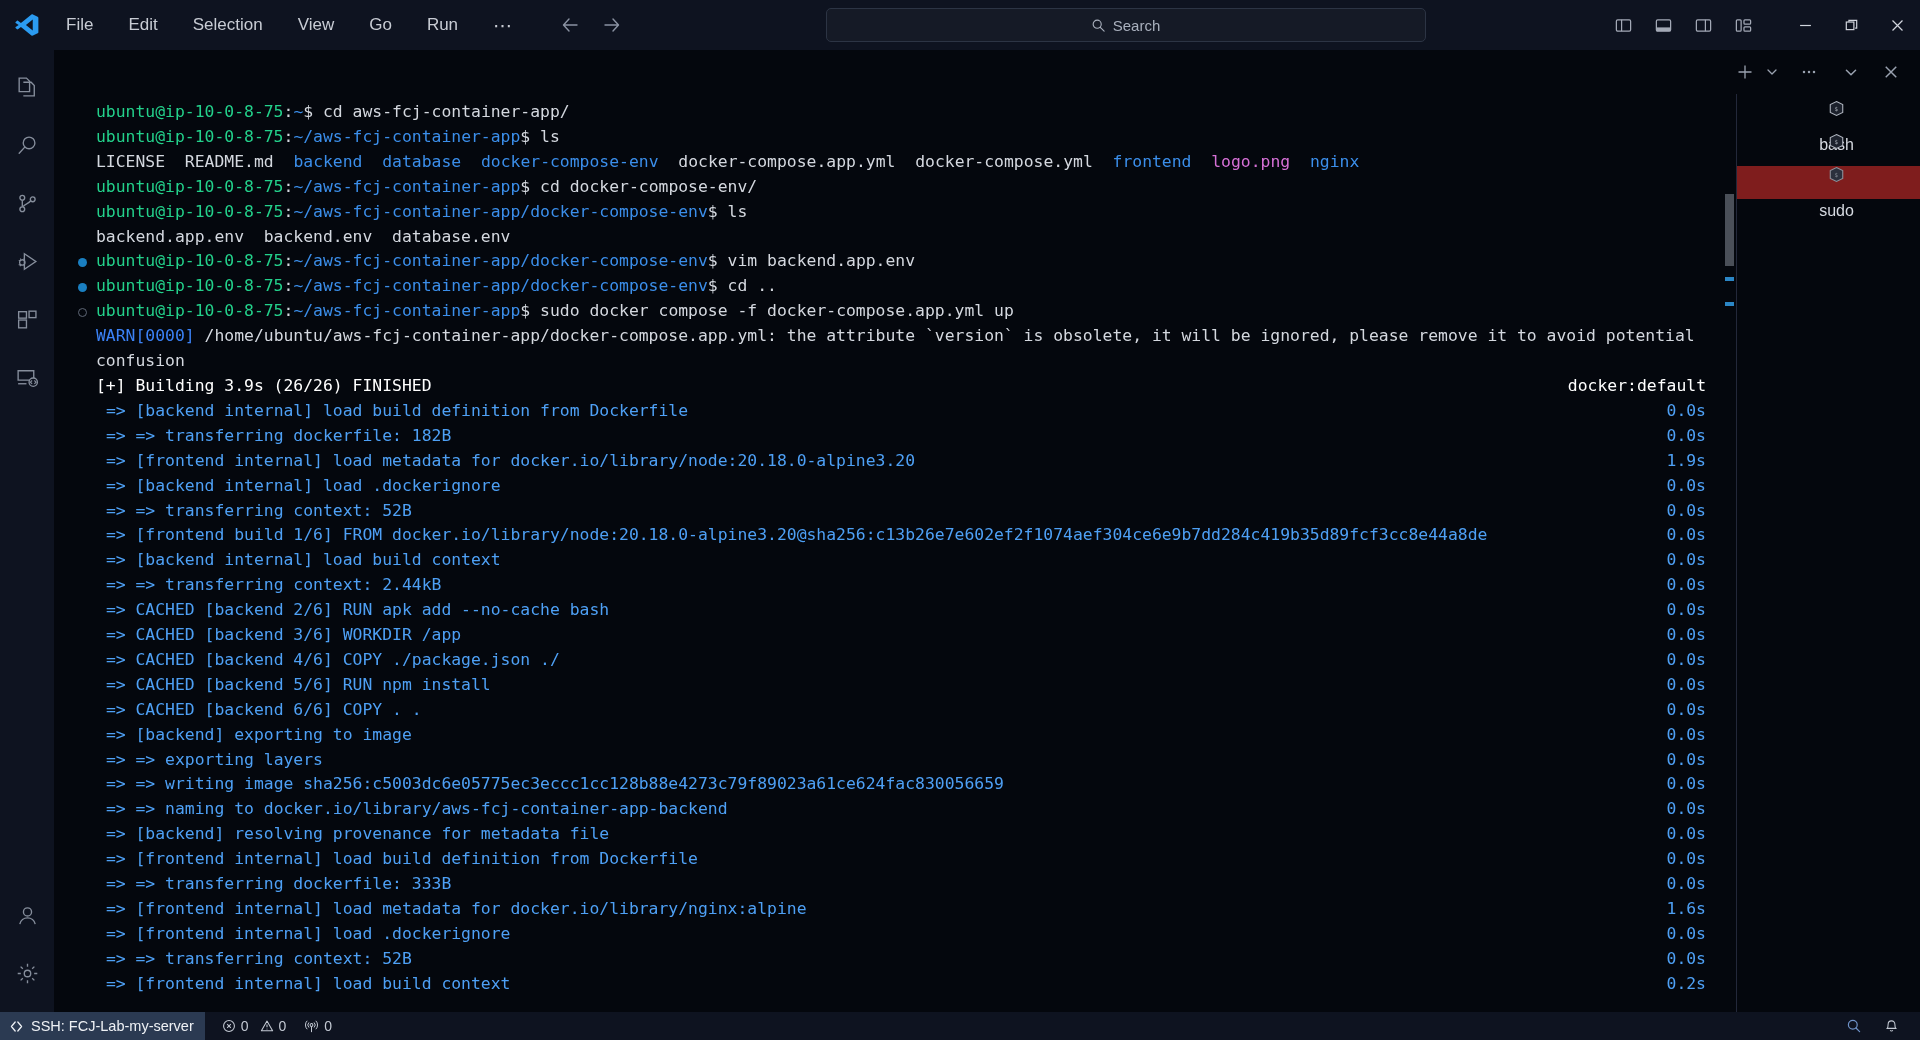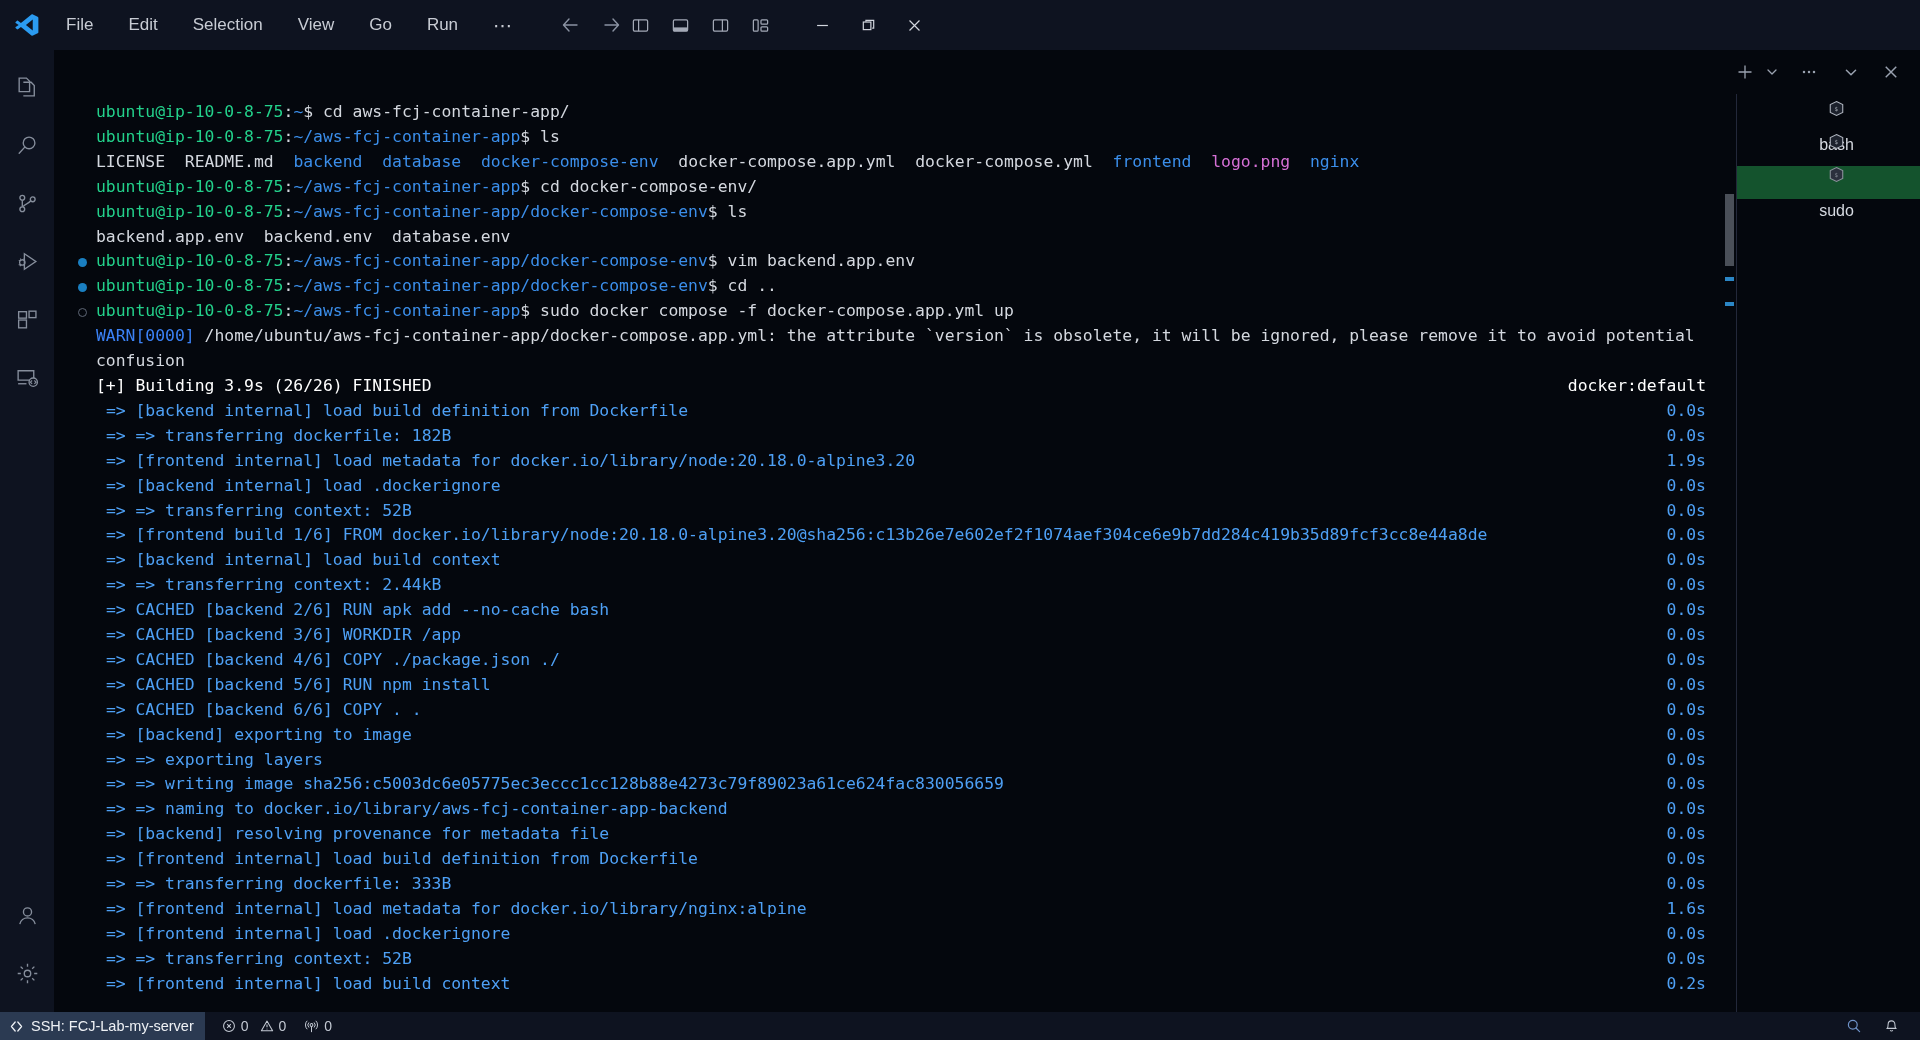--- a/index.html
+++ b/index.html
@@ -121,21 +121,21 @@
   
   .termtabs {
     width: 184px; min-width: 184px; background: #04070d;
     border-left: 1px solid #23283a;
     padding-top: 6px;
   }
   .ttab {
     height: 33px; display: flex; align-items: center; gap: 15px;
     padding-left: 16px; font-size: 16px; color: #d6dae1; position: relative; flex-direction: column;
   }
-  .ttab.selected { background: #14532d; }
+  .ttab.selected { background: #7f1d1d; }
   .ttab.selected::before { content:""; position:absolute; left:0; top:0; bottom:0; width:0px; }
 
   
   .statusbar {
     height: 28px; min-height: 28px; background: #0e1320;
     display: flex; align-items: center; color: #cfd4dc; font-size: 14px;
   }
   .remote-badge {
     height: 28px; background: #2b3a52; display: flex; align-items: center; gap: 7px;
     padding: 0 11px 0 9px; color: #eef1f5; font-size: 14.5px; white-space: nowrap;
@@ -167,20 +167,29 @@
     <div class="navbtns">
       <div class="navbtn">
         <svg width="20" height="20" viewBox="0 0 20 20">
             <path d="M9 4 3.5 10 9 16M3.8 10H17" stroke="#8b93a3" stroke-width="1.4" fill="none" stroke-linecap="round" stroke-linejoin="round"></path>
           </svg>
       </div>
       <div class="navbtn">
         <svg width="20" height="20" viewBox="0 0 20 20">
             <path d="M11 4 16.5 10 11 16M16.2 10H3" stroke="#8b93a3" stroke-width="1.4" fill="none" stroke-linecap="round" stroke-linejoin="round"></path>
           </svg>
+      </div>
+    </div>
+    <div class="searchwrap">
+      <div class="searchbox">
+        <svg width="15" height="15" viewBox="0 0 16 16">
+            <circle cx="6.6" cy="6.6" r="4.3" stroke="#a9b0bd" stroke-width="1.2" fill="none"></circle>
+            <path d="M9.9 9.9 14 14" stroke="#a9b0bd" stroke-width="1.2" stroke-linecap="round"></path>
+          </svg>
+        <span class="stxt">Search</span>
       </div>
     </div>
     <div class="layoutbtns">
       <div class="layoutbtn">
         <svg width="19" height="19" viewBox="0 0 20 20">
             <rect x="2.5" y="4" width="15" height="12" rx="1.4" stroke="#a3a9b6" stroke-width="1.3" fill="none"></rect>
             <path d="M8 4v12" stroke="#a3a9b6" stroke-width="1.3"></path>
           </svg>
       </div>
       <div class="layoutbtn">

